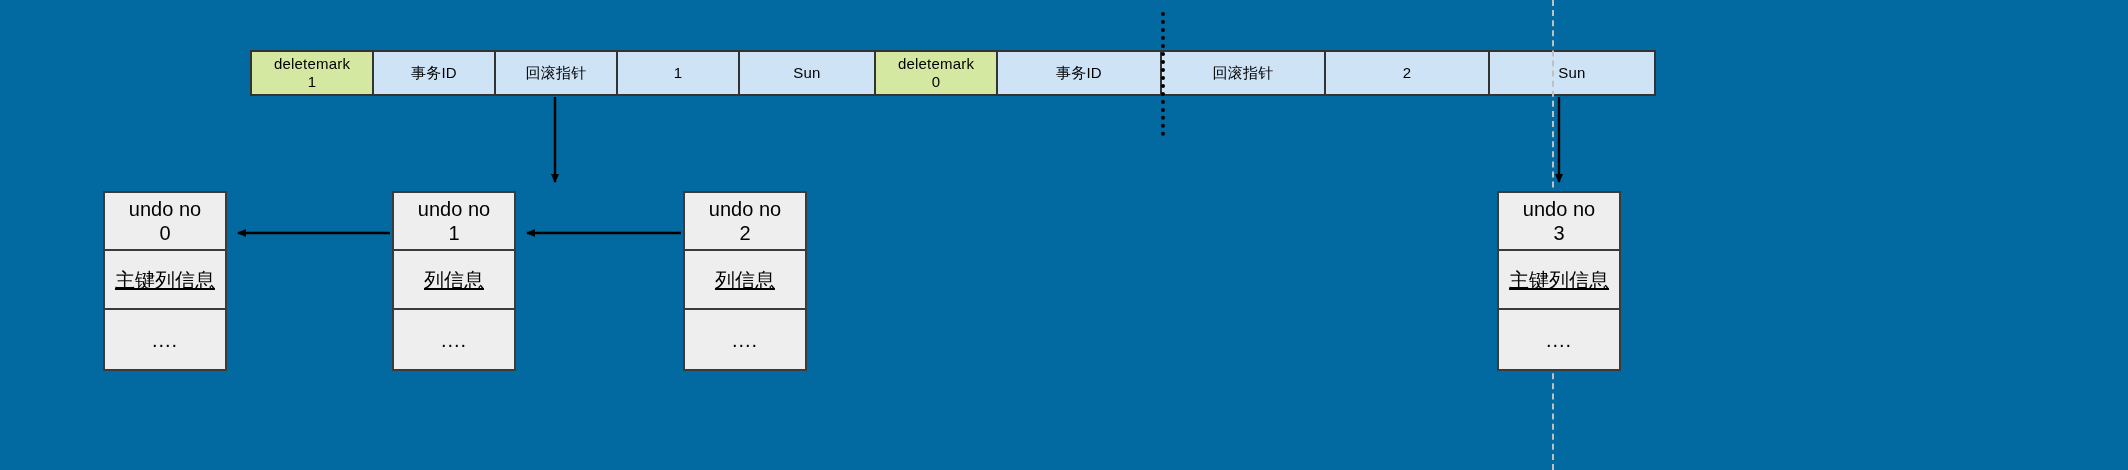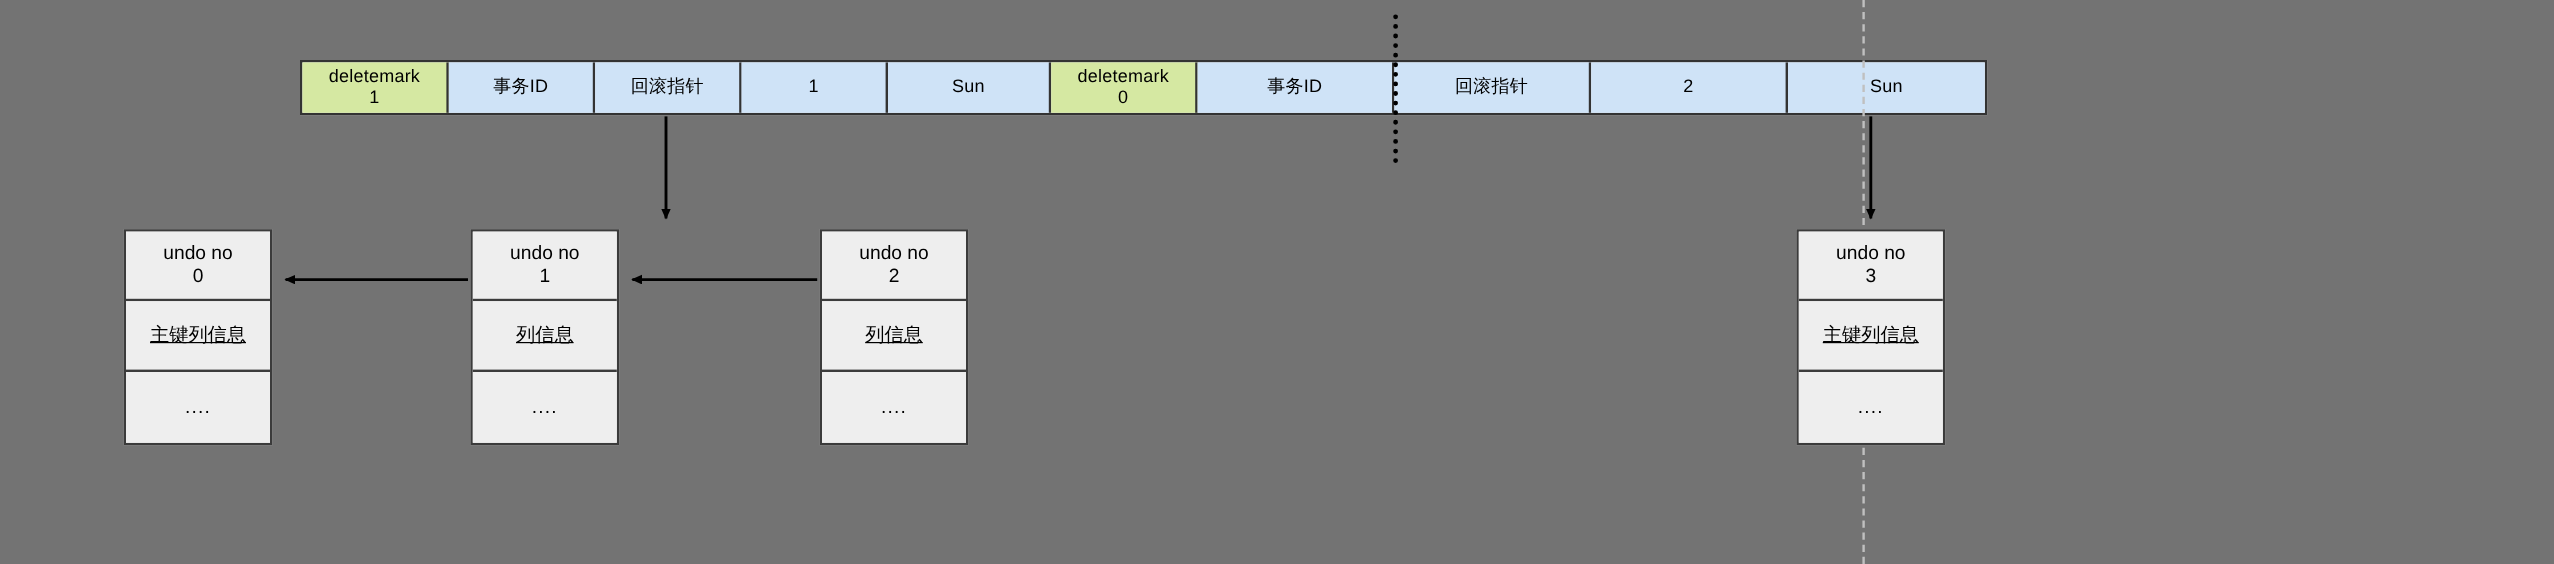--- a/index.html
+++ b/index.html
@@ -6,21 +6,21 @@
   html,body{margin:0;padding:0;background:#ffffff;}
   body{
     font-family:"Liberation Sans","DejaVu Sans",sans-serif;
     color:#000000;
     -webkit-font-smoothing:antialiased;
   }
   #canvas{
     position:relative;
     width:2128px;
     height:470px;
-    background:#737373;
+    background:#0369a1;
     overflow:hidden;
   }
 
   
   .band{
     position:absolute;
     top:50px;
     left:250px;
     height:46px;
     display:flex;
@@ -54,21 +54,21 @@
     border:2px solid #3b3b3b;
     background:#eeeeee;
   }
   .undorow{
     box-sizing:border-box;
     border-bottom:2px solid #3b3b3b;
     display:flex;
     flex-direction:column;
     align-items:center;
     justify-content:center;
-    font-size:16px;
+    font-size:20px;
     line-height:1.2;
     text-align:center;
     background:#eeeeee;
     white-space:nowrap;
   }
   .undorow:last-child{border-bottom:none;}
   .r-head{height:58px;}
   .r-mid{height:59px;text-decoration:underline;}
   .r-tail{height:59px;}
   .dots{letter-spacing:1px;}

